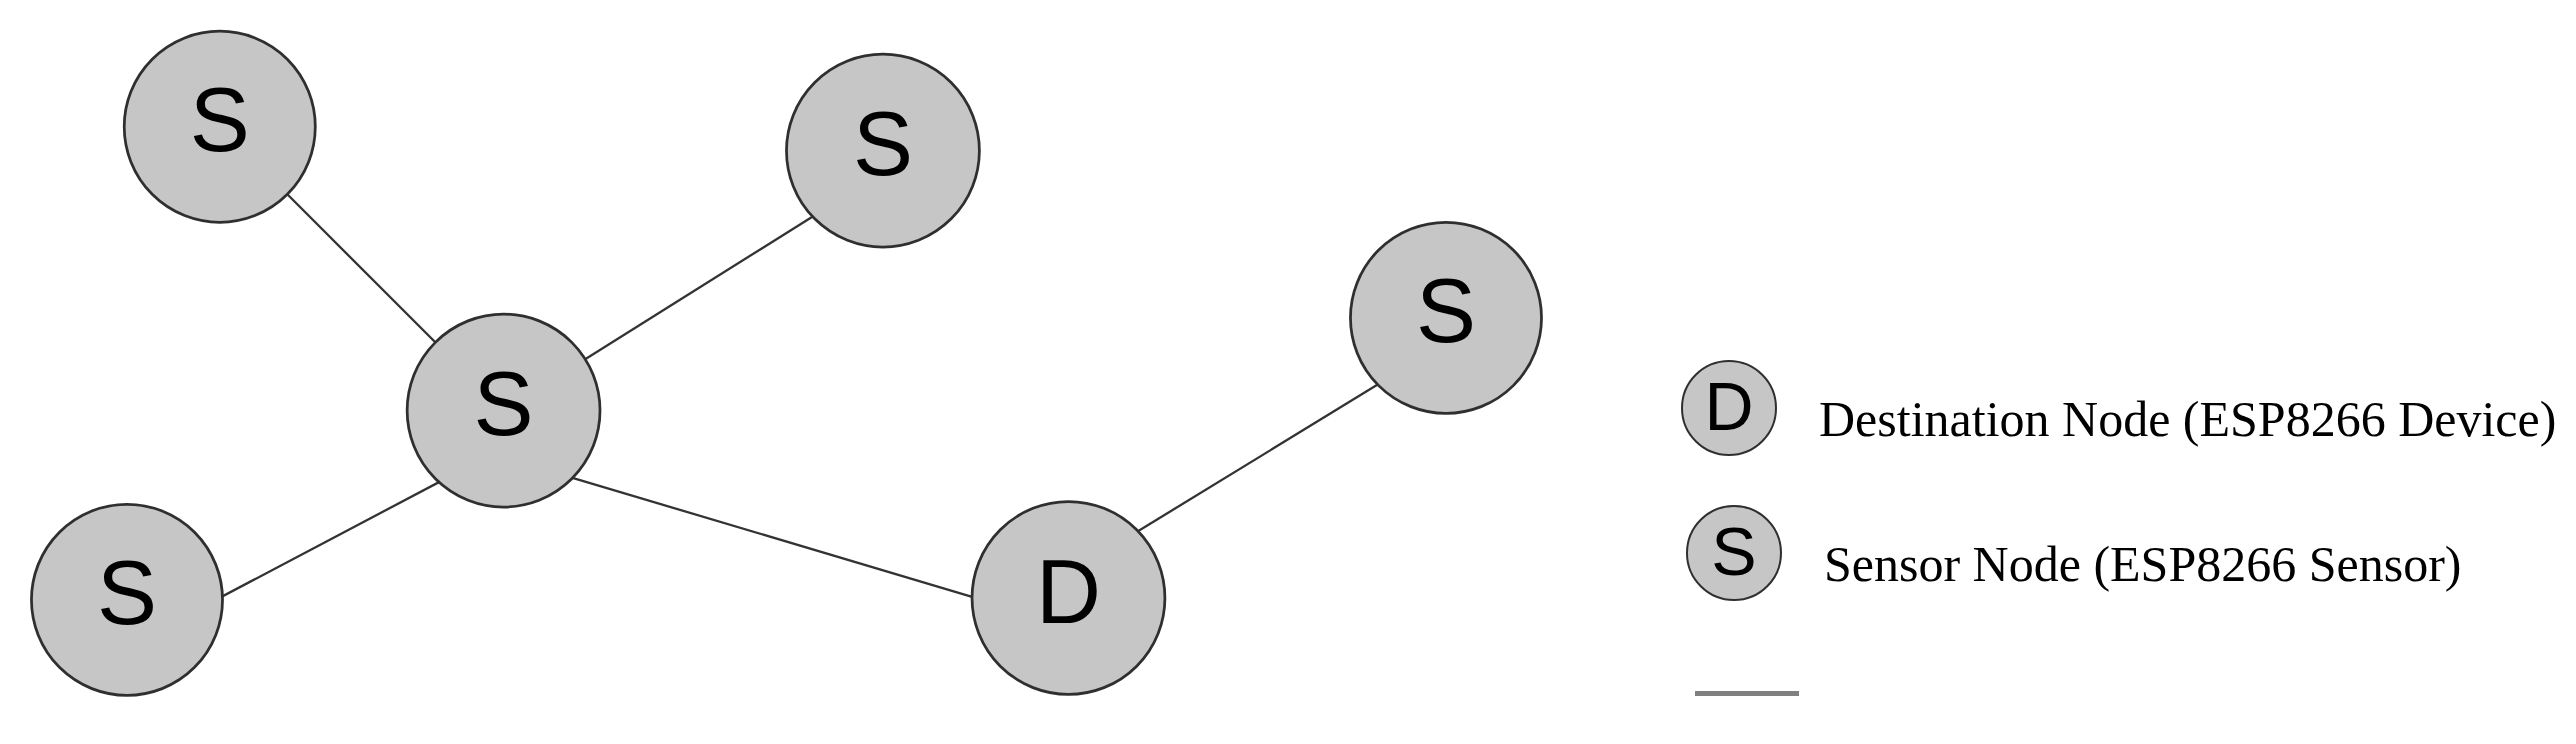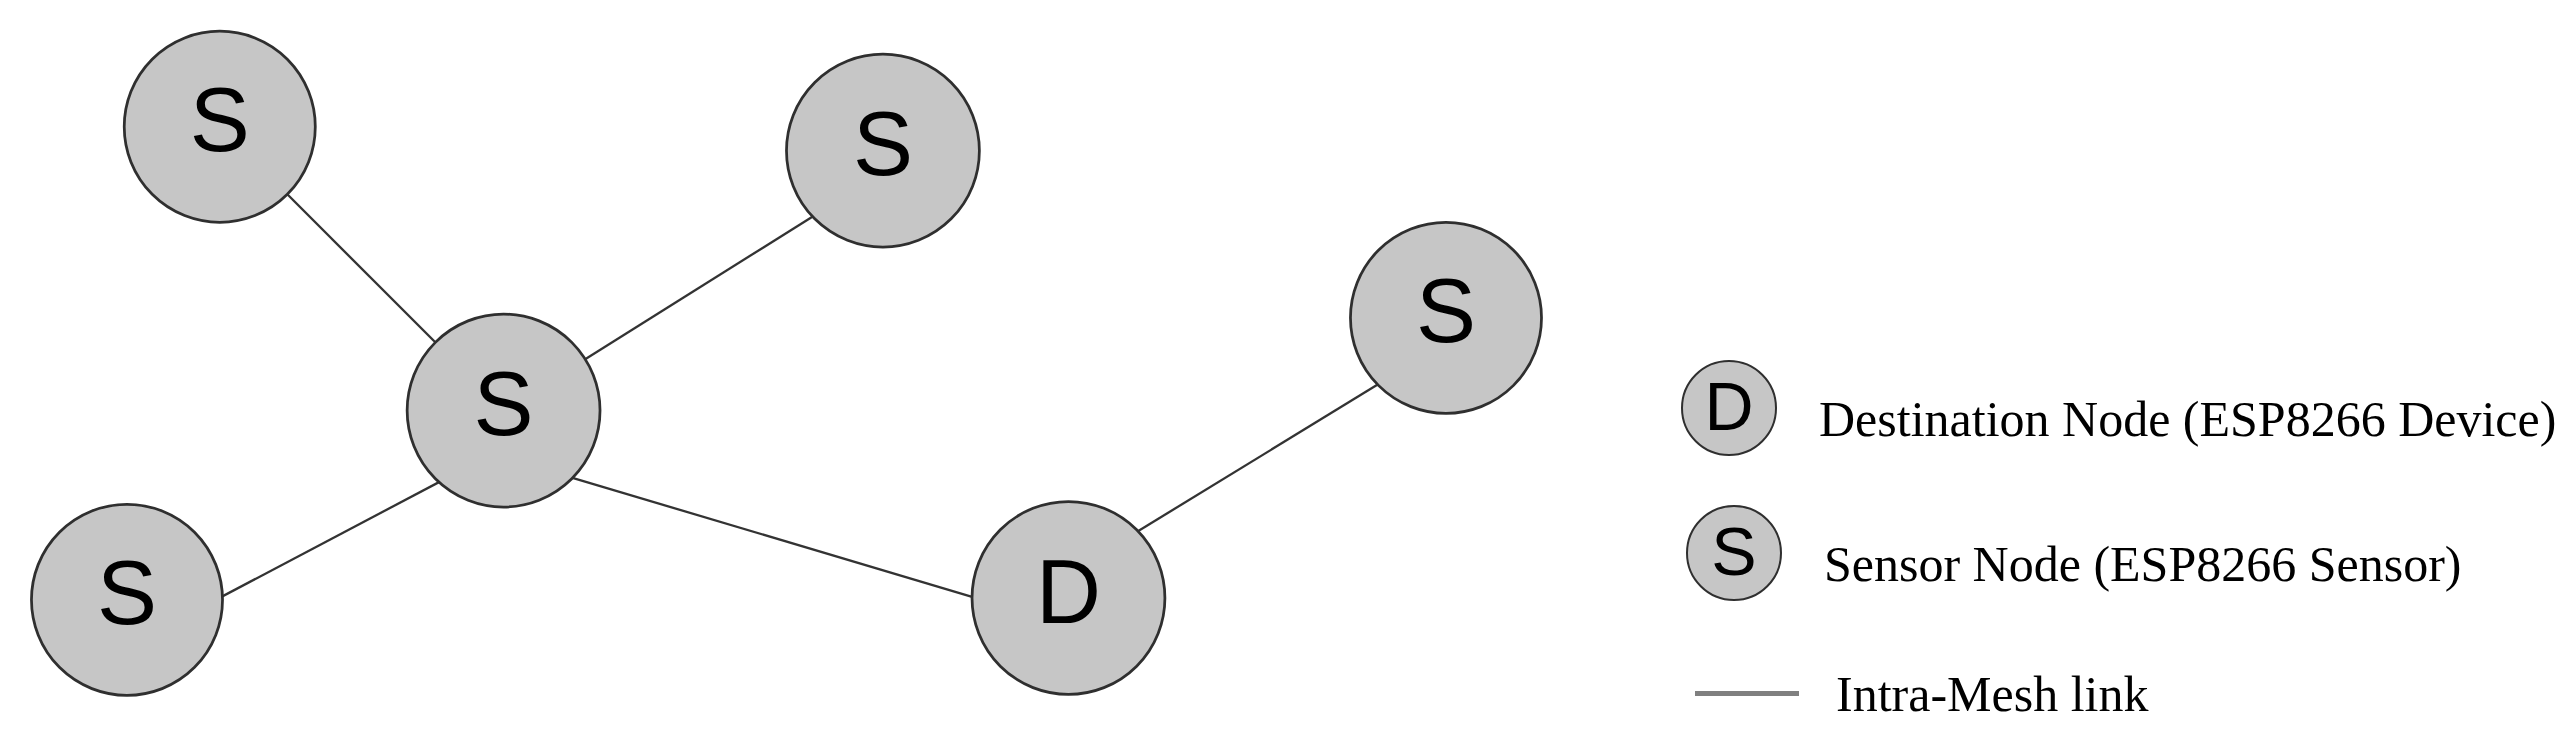--- a/index.html
+++ b/index.html
@@ -98,18 +98,17 @@
 
     <div class="legend-row" id="legend-row-1">
       <span class="legend-circle">
         <span>S</span>
       </span>
       <span class="legend-text">Sensor Node (ESP8266 Sensor)</span>
     </div>
 
     <div class="legend-row legend-row-link" id="legend-row-2">
       <span class="legend-line-swatch"></span>
-      <span class="legend-text">Intra-Mesh link</span>
     </div>
 
   </div>
 </div>
 
 
 </body></html>

